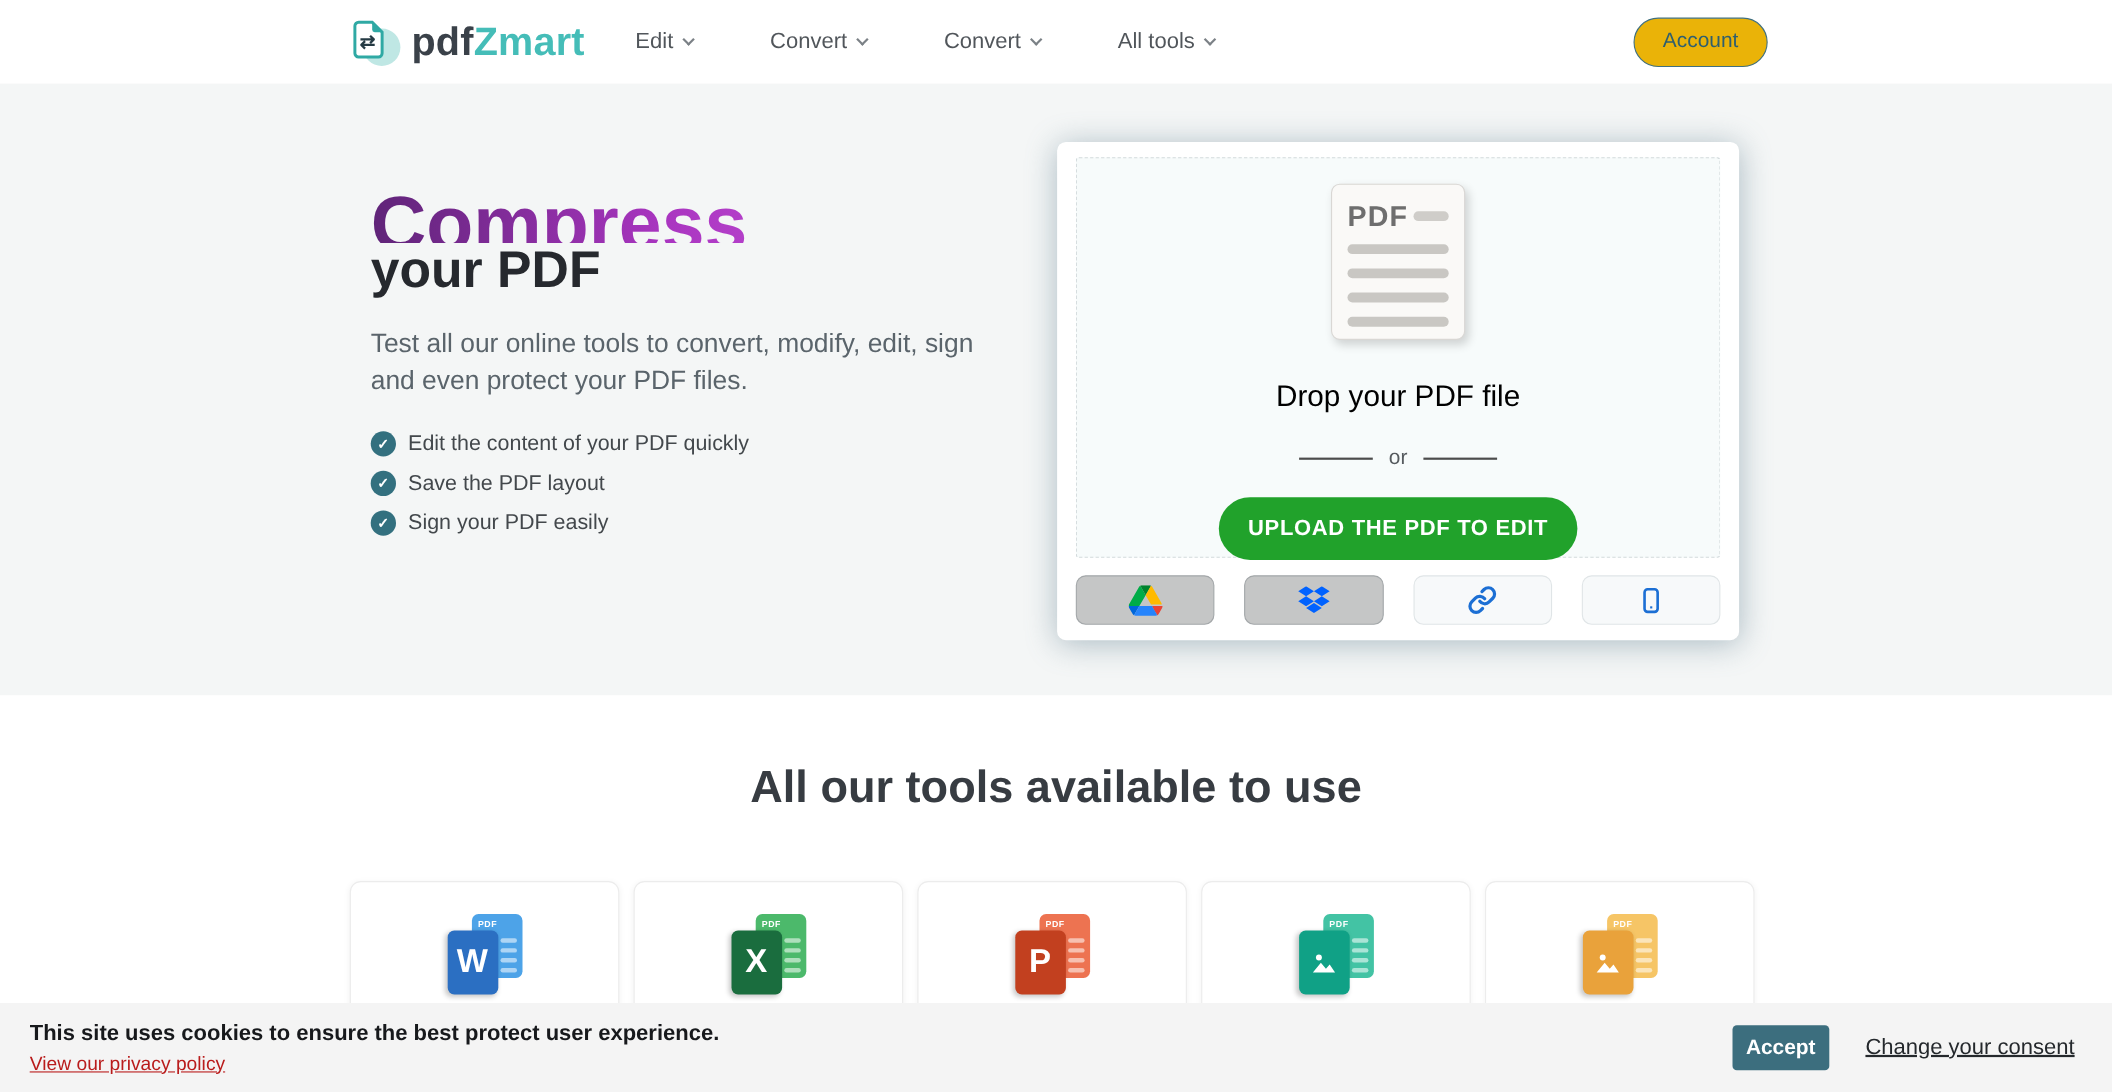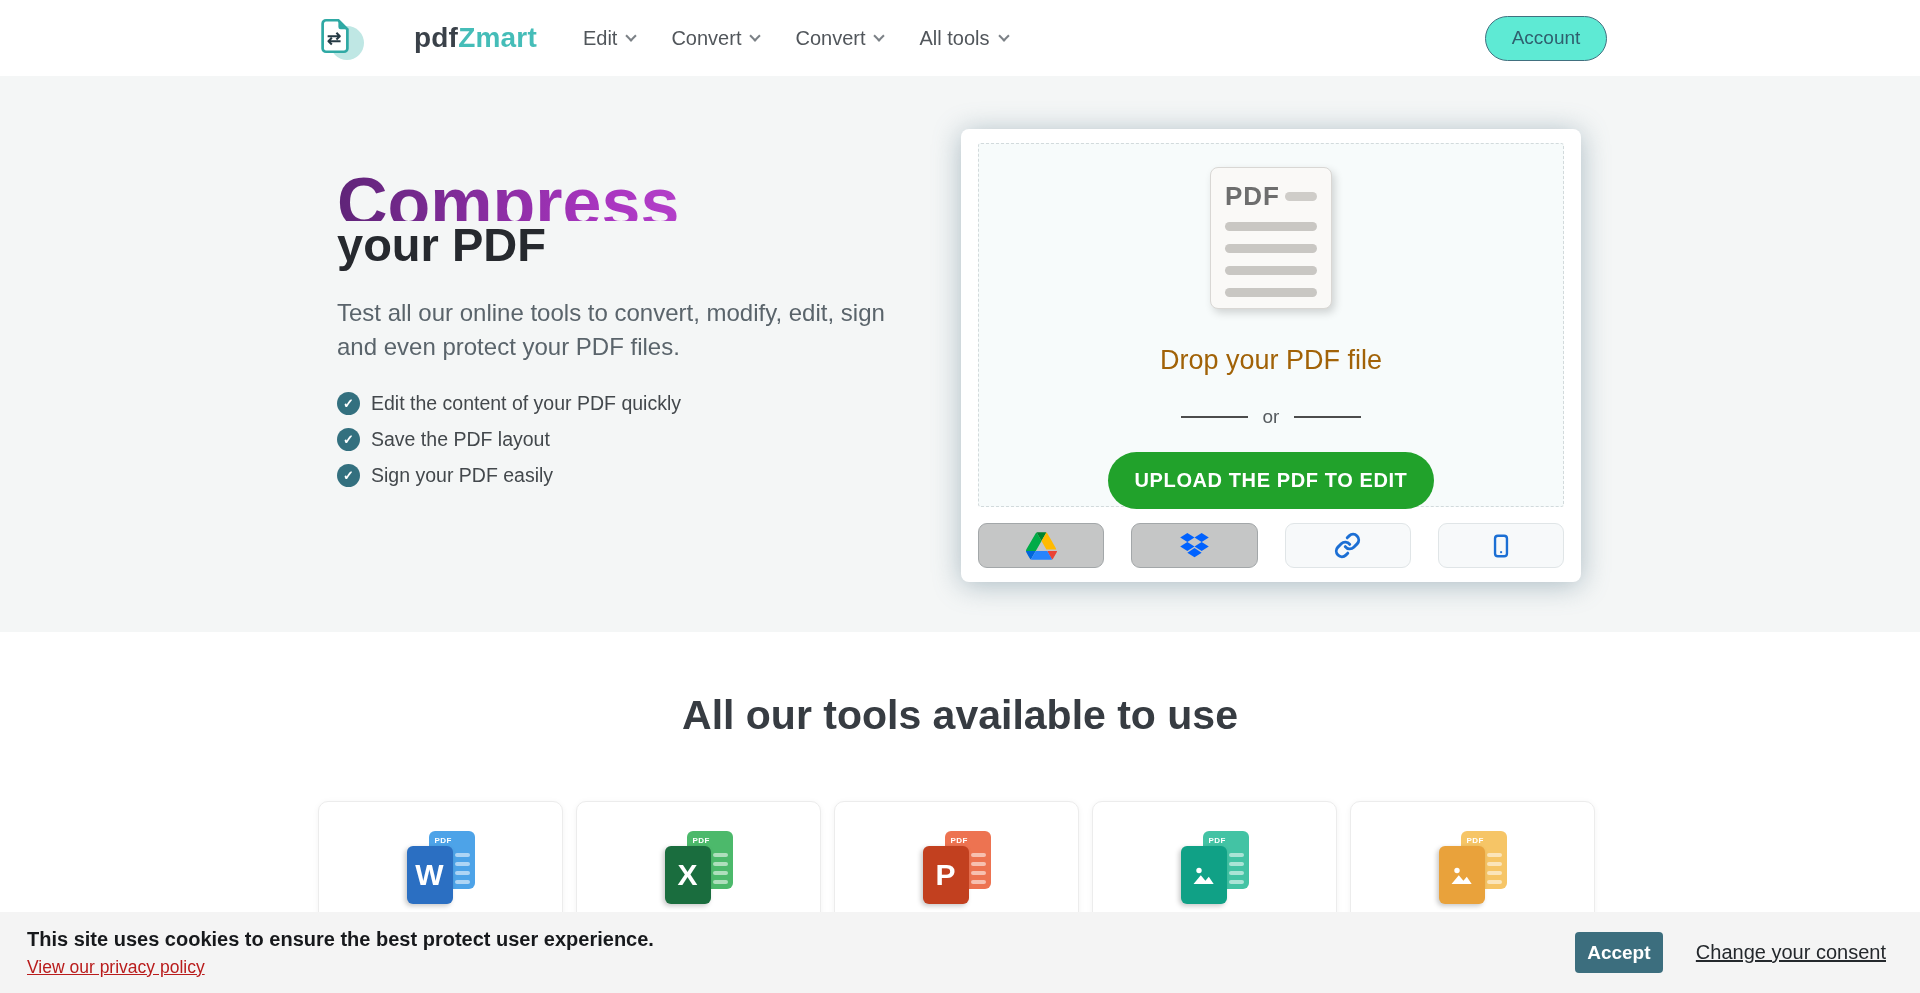--- a/index.html
+++ b/index.html
@@ -14,31 +14,31 @@
   header {
     height:76px; background:#fff;
     display:flex; align-items:center;
     padding:0 313px 0 318px;
   }
   .logo { display:flex; align-items:center; gap:10px; }
   .logo-icon { position:relative; width:46px; height:48px; flex:0 0 auto; }
   .logo-circle { position:absolute; right:0; bottom:2px; width:34px; height:34px; border-radius:50%; background:#bfe7e4; }
   .logo-doc { position:absolute; left:2px; top:4px; }
   .logo-arrows { position:absolute; left:9px; top:14px; font-size:17px; font-weight:bold; color:#253a44; }
-  .logo-text { font-size:28px; font-weight:700; color:#3a4149; letter-spacing:.2px;margin-left:40px; }
+  .logo-text { font-size:36px; font-weight:700; color:#3a4149; letter-spacing:.2px; }
   .logo-text .teal { color:#45bdb8; }
 
-  nav { display:flex; align-items:center; gap:36px; margin-left:46px; }
+  nav { display:flex; align-items:center; gap:70px; margin-left:46px; }
   .nav-item { display:flex; align-items:center; font-size:20px; color:#51565b; cursor:pointer; }
   .chev { width:8px; height:8px; border-right:2px solid #7b8186; border-bottom:2px solid #7b8186;
           transform:rotate(45deg); display:inline-block; margin-left:10px; margin-top:-5px; }
 
   .account-btn {
     margin-left:auto; width:122px; height:45px; border-radius:23px;
-    border:1.5px solid #41707f; background:#5eead4; color:#2f5f6e;
+    border:1.5px solid #41707f; background:#eab308; color:#2f5f6e;
     font-size:19px; font-family:inherit; cursor:pointer;
   }
 
   
   .hero { position:relative; height:556px; background:#f4f6f6; }
   .hero-left { position:absolute; left:337px; top:88px; width:590px; }
   .word-clip { height:57px; overflow:hidden; }
   .gradient-word {
     display:block; font-size:70px; font-weight:700; line-height:78px; letter-spacing:0;
     background:linear-gradient(90deg,#5f2478 0%, #a935c0 45%, #d560e6 100%);
@@ -67,21 +67,21 @@
   .pdf-file-icon {
     width:122px; height:142px; margin:23px auto 0; background:#faf9f7;
     border:1px solid #d9d7d4; border-radius:8px; padding:15px 14px;
     box-shadow:3px 4px 9px rgba(0,0,0,.16); text-align:left;
   }
   .pdf-row { display:flex; align-items:center; justify-content:space-between; }
   .pdf-word { font-size:26px; font-weight:700; color:#6e6e6e; letter-spacing:1px; line-height:1; }
   .pdf-line { height:9px; border-radius:5px; background:#c9c7c3; }
   .pdf-line.short { width:32px; background:#cfcdc9; }
   .pdf-line.full { margin-top:13px; }
-  .drop-text { margin-top:36px; font-size:27px; color:#a16207; }
+  .drop-text { margin-top:36px; font-size:27px; color:#000000; }
   .or-row { margin-top:30px; display:flex; align-items:center; justify-content:center; gap:15px; }
   .or-line { width:67px; height:2px; background:#4c4c4c; }
   .or-word { font-size:19px; color:#565b5f; }
   .upload-btn {
     margin-top:24px; width:326px; height:57px; border-radius:29px; border:none;
     background:#21a22b; color:#fff; font-size:20px; font-weight:700; letter-spacing:.6px;
     font-family:inherit; cursor:pointer;
   }
   .source-row { position:absolute; left:17px; right:17px; bottom:14px; height:45px; display:flex; gap:27px; }
   .source-btn {

